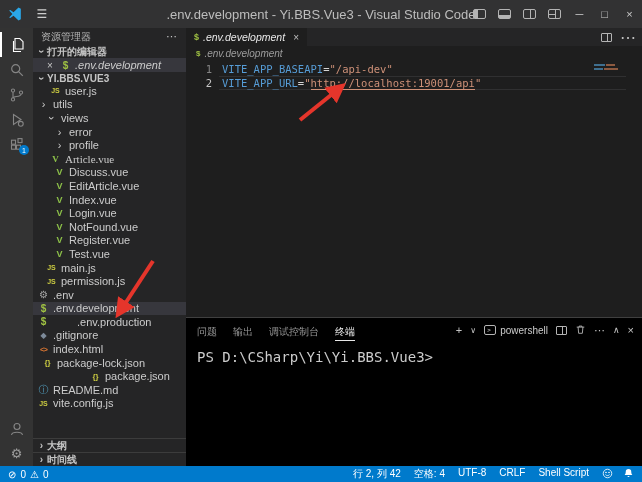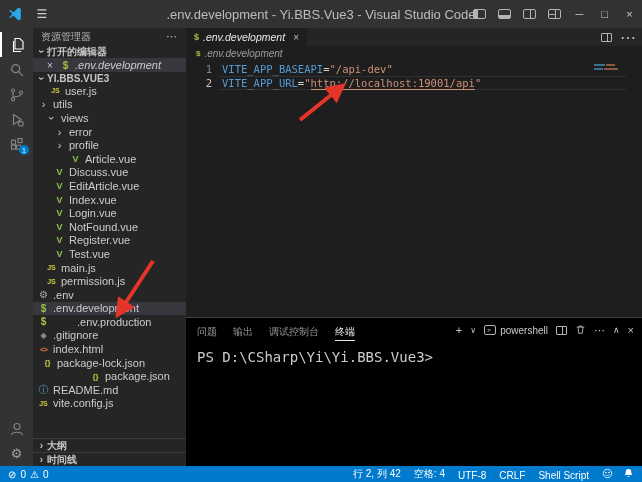--- a/index.html
+++ b/index.html
@@ -110,21 +110,21 @@
   .term-sel { display:flex; align-items:center; gap:4px; font-size:10px; color:#cccccc; }
   .term-ico { width:12px; height:10px; border:1px solid #b4b4b4; border-radius:2px;
     font-size:6px; font-weight:bold; color:#b4b4b4; display:flex; align-items:center; padding-left:2px; }
   .terminal { flex:1; font-family:"DejaVu Sans Mono", monospace; font-size:14px; color:#cccccc;
     padding:7px 0 0 11px; white-space:pre; }
 
   
   .statusbar { background:#007acc; color:#ffffff; display:flex; align-items:center;
     font-size:10px; padding:0 8px; }
   .sb-left { display:flex; align-items:center; gap:4px; }
-  .sb-right { margin-left:auto; display:flex; align-items:flex-end; gap:13px; }
+  .sb-right { margin-left:auto; display:flex; align-items:flex-start; gap:13px; }
   .sb-ico { font-size:10px; }
 
   
   .arrows { position:absolute; left:0; top:0; width:642px; height:482px;
     pointer-events:none; z-index:50; }
 </style>
 </head>
 <body>
 
 <div class="window">
@@ -247,21 +247,21 @@
           <div class="trow" data-icon="folder-collapsed" style="padding-left: 20px;">
             <span class="ticon"></span>
             <span class="tlabel">error</span>
           </div>
 
           <div class="trow" data-icon="folder-collapsed" style="padding-left: 20px;">
             <span class="ticon"></span>
             <span class="tlabel">profile</span>
           </div>
 
-          <div class="trow" data-icon="vue" style="padding-left: 36px;">
+          <div class="trow" data-icon="vue" style="padding-left: 16px; font-family: Liberation Serif, serif;">
             <span class="ticon"></span>
             <span class="tlabel">Article.vue</span>
           </div>
 
           <div class="trow" data-icon="vue" style="padding-left: 20px;">
             <span class="ticon"></span>
             <span class="tlabel">Discuss.vue</span>
           </div>
 
           <div class="trow" data-icon="vue" style="padding-left: 20px;">

